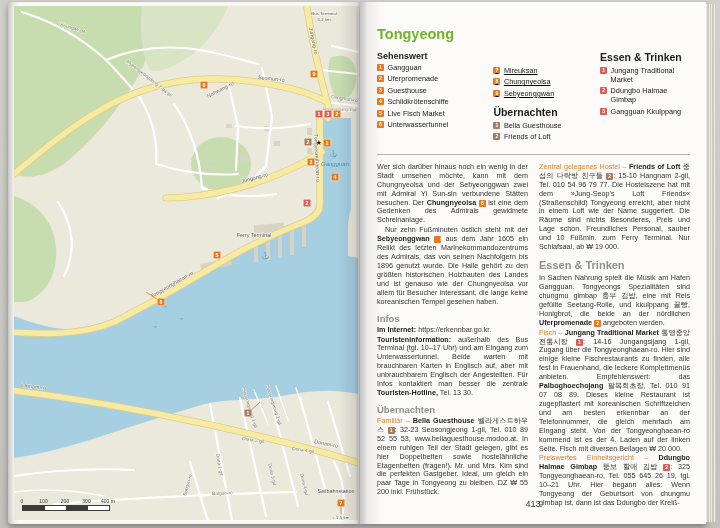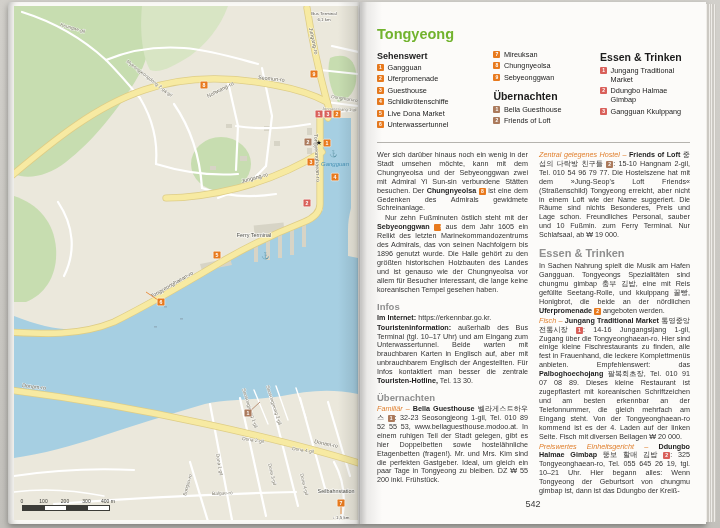--- a/index.html
+++ b/index.html
@@ -61,21 +61,21 @@
   .divider{border:0;border-top:1.4px solid #b5b3ae;margin:9px 0 8px 0;}
   .cols{display:flex;gap:11px;}
   .col{width:151px;}
   .art-p{font-size:7.2px;line-height:1.24;color:#333;text-align:justify;margin:0;}
   .art-p.indent{text-indent:8px;}
   .art-p + .art-p{margin-top:1px;}
   .art-h{font-size:9.5px;font-weight:bold;color:var(--c-gray,#8f8f8f);margin:6px 0 2px 0;}
   .art-h2{font-size:11px;font-weight:bold;color:var(--c-gray,#8f8f8f);margin:7px 0 3px 0;}
   .rb{font-weight:bold;color:#1e1e1e;}
   .ri{}
-  .rc-orange{color:var(--c-orange,#e0802f);font-style:italic;}
+  .rc-orange{color:var(--c-orange,#e0802f);}
   .mk-inline{display:inline-flex;width:7px;height:7px;border-radius:1px;color:#fff;font-size:5px;font-weight:bold;
       align-items:center;justify-content:center;line-height:1;vertical-align:0;}
   .page-num{position:absolute;bottom:15px;left:0;right:0;text-align:center;font-size:9px;color:#3a3a3a;}
 </style>
 </head>
 <body>
 
 <div class="spread">
 
   <div class="page page-left">
@@ -285,30 +285,30 @@
               <div class="leg-item">
                 <span class="mk mk-sight">3</span>
                 <span>Guesthouse</span>
               </div>
               <div class="leg-item">
                 <span class="mk mk-sight">4</span>
                 <span>Schildkrötenschiffe</span>
               </div>
               <div class="leg-item">
                 <span class="mk mk-sight">5</span>
-                <span>Live Dona Market</span>
+                <span>Live Fisch Market</span>
               </div>
               <div class="leg-item">
                 <span class="mk mk-sight">6</span>
                 <span>Unterwassertunnel</span>
               </div>
             </div>
         </div>
         <div class="leg-col leg-col2">
-          <div id="leg-col2-items" style="margin-top:0;">
+          <div id="leg-col2-items" style="margin-top:16px;text-decoration:underline;">
               <div class="leg-item">
                 <span class="mk mk-sight">7</span>
                 <span>Mireuksan</span>
               </div>
               <div class="leg-item">
                 <span class="mk mk-sight">8</span>
                 <span>Chungnyeolsa</span>
               </div>
               <div class="leg-item">
                 <span class="mk mk-sight">9</span>
@@ -360,19 +360,19 @@
           </div>
         <div class="col" id="col-right">
             <p class="art-p"><span class="rc-orange">Zentral gelegenes Hostel – </span><span class="rb">Friends of Loft</span><span> 중섭의 다락방 친구들 </span><span class="mk-inline mk-hotel">2</span><span>: 15-10 Hangnam 2-gil, Tel. 010 54 96 79 77. Die Hostelszene hat mit dem »Jung-Seop's Loft Friends« (Straßenschild) Tongyeong erreicht, aber nicht in einem Loft wie der Name suggeriert. Die Räume sind nichts Besonderes, Preis und Lage schon. Freundliches Personal, sauber und 10 Fußmin. zum Ferry Terminal. Nur Schlafsaal, ab ₩ 19 000.</span></p>
             <div class="art-h2">Essen &amp; Trinken</div>
             <p class="art-p"><span>In Sachen Nahrung spielt die Musik am Hafen Gangguan. Tongyeongs Spezialitäten sind </span><span class="ri">chungmu gimbap</span><span> 충무 김밥, eine mit Reis gefüllte Seetang-Rolle, und </span><span class="ri">kkulppang</span><span> 꿀빵, Honigbrot, die beide an der nördlichen </span><span class="rb">Uferpromenade</span><span> </span><span class="mk-inline mk-sight">2</span><span> angeboten werden.</span></p>
             <p class="art-p"><span class="rc-orange">Fisch – </span><span class="rb">Jungang Traditional Market</span><span> 통영중앙전통시장 </span><span class="mk-inline mk-food">1</span><span>: 14-16 Jungangsijang 1-gil, Zugang über die Tongyeonghaean-ro. Hier sind einige kleine Fischrestaurants zu finden, alle fest in Frauenhand, die leckere Komplettmenüs anbieten. Empfehlenswert: das </span><span class="rb">Palboghoechojang</span><span> 팔복회초장, Tel. 010 91 07 08 89. Dieses kleine Restaurant ist zugepflastert mit koreanischen Schriftzeichen und am besten erkennbar an der Telefonnummer, die gleich mehrfach am Eingang steht. Von der Tongyeonghaean-ro kommend ist es der 4. Laden auf der linken Seite. Fisch mit diversen Beilagen ₩ 20 000.</span></p>
             <p class="art-p"><span class="rc-orange">Preiswertes Einheitsgericht – </span><span class="rb">Ddungbo Halmae Gimbap</span><span> 뚱보 할매 김밥 </span><span class="mk-inline mk-food">2</span><span>: 325 Tongyeonghaean-ro, Tel. 055 645 26 19, tgl. 10–21 Uhr. Hier begann alles: Wenn Tongyeong der Geburtsort von </span><span class="ri">chungmu gimbap</span><span> ist, dann ist das Ddungbo der Kreiß-</span></p>
           </div>
       </div>
 
-      <div class="page-num">542</div>
+      <div class="page-num">413</div>
     </div>
   </div>
 
   <div class="gutter"></div>
   <div class="pagestack"></div>
 </div>
 
 </body></html>

